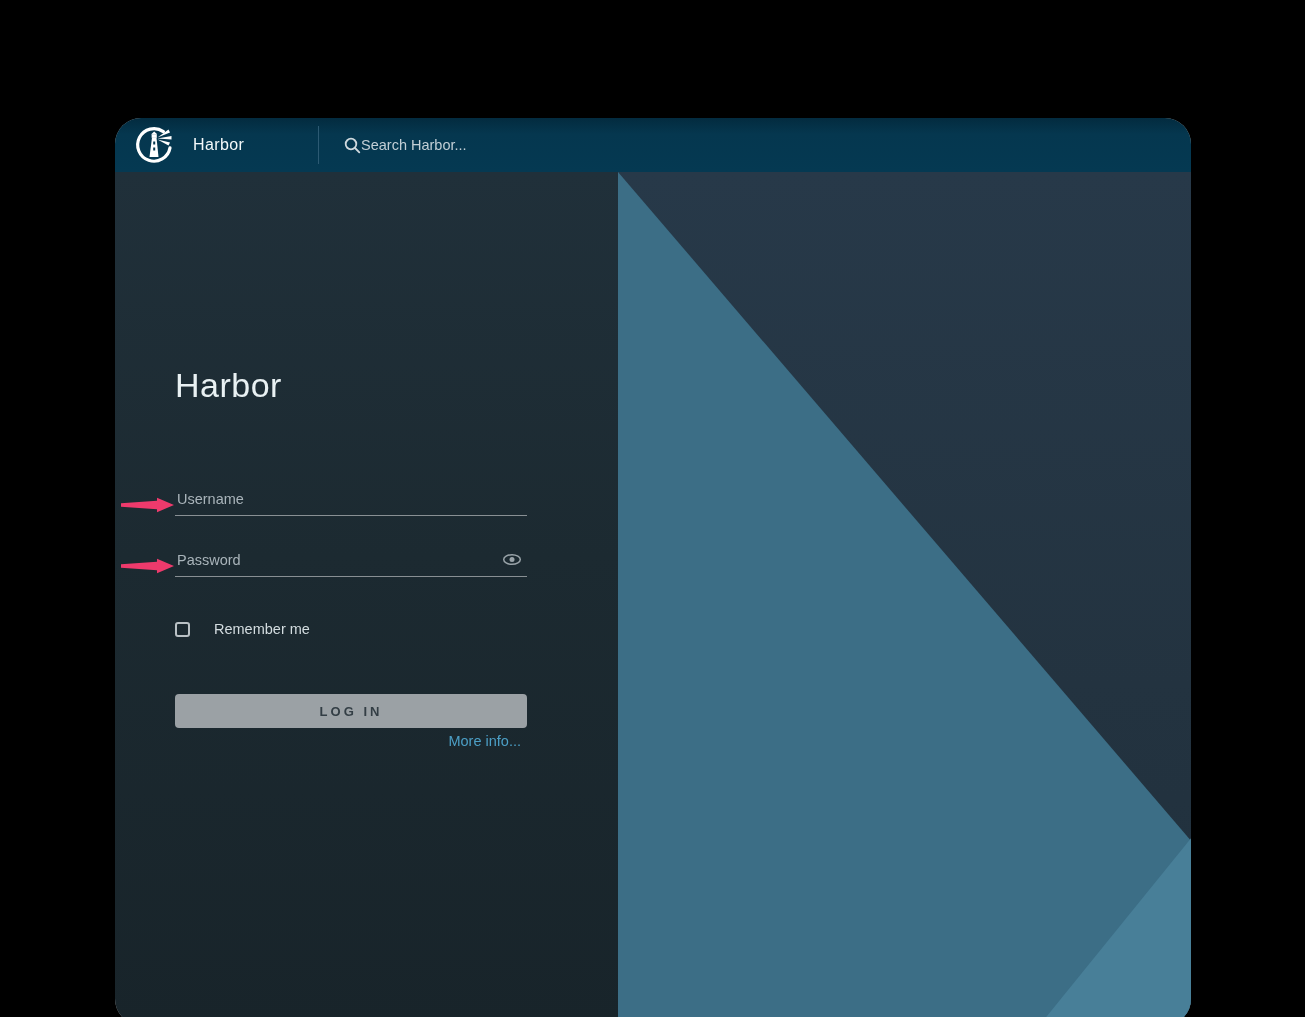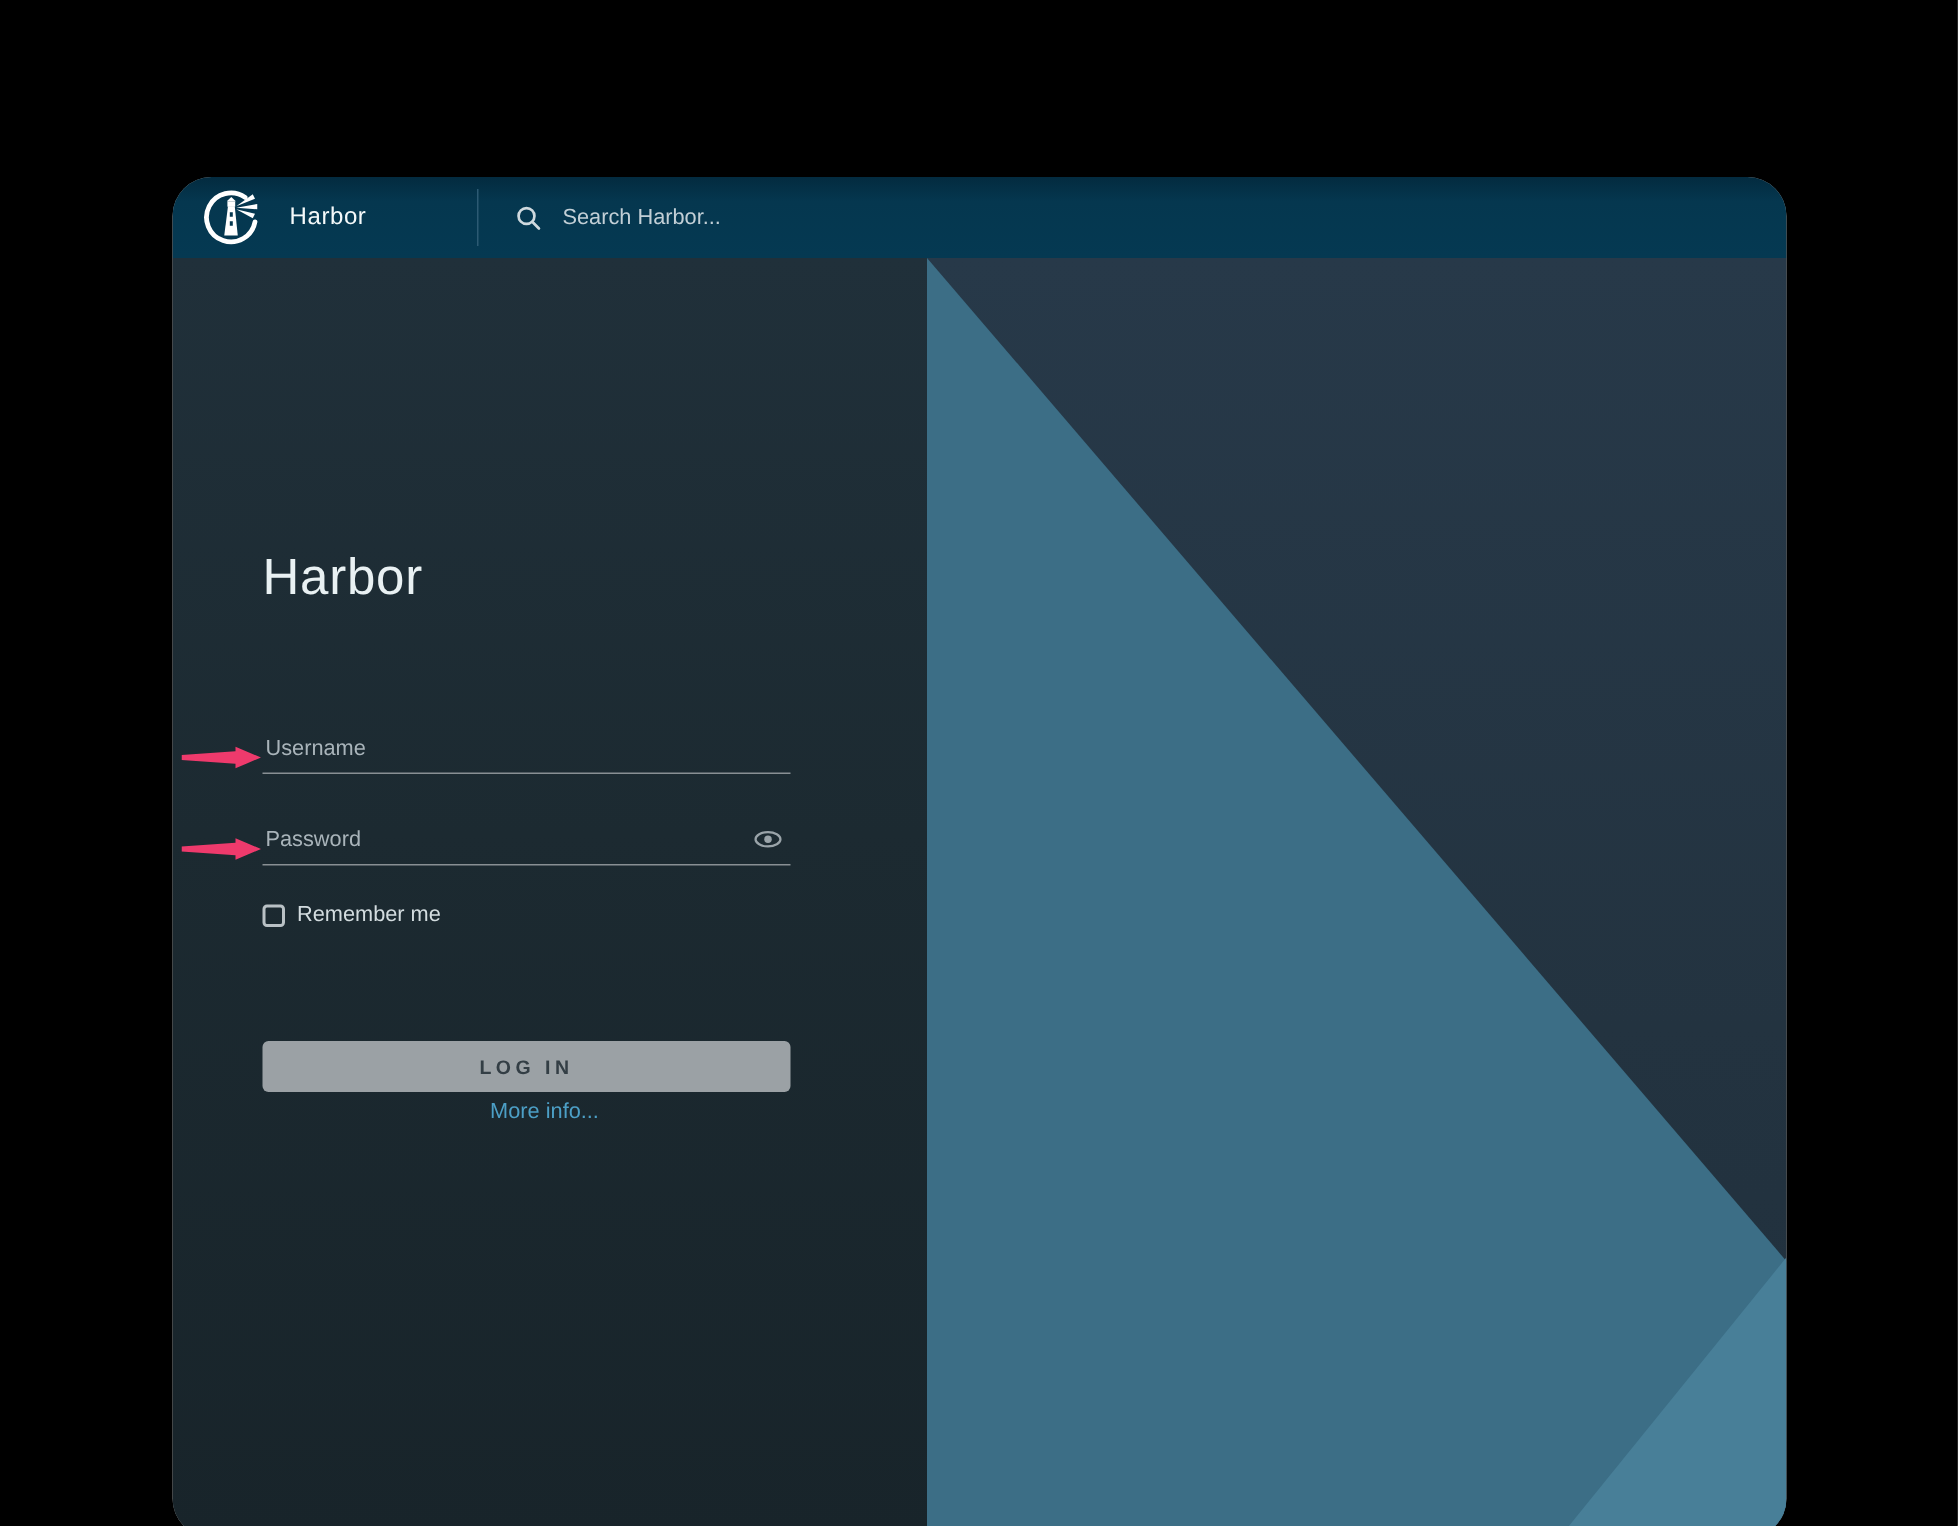--- a/index.html
+++ b/index.html
@@ -27,21 +27,21 @@
     display:flex; align-items:center;
     color:#f4f9fa; font-size:16px; letter-spacing:.4px; font-weight:400;
     cursor:pointer;
   }
   .nav-divider {
     position:absolute; left:203px; top:8px; width:1px; height:38px;
     background:#2c5a73;
   }
   .nav-search {
     position:absolute; left:229px; top:0; height:54px;
-    display:flex; align-items:center; gap:14px;
+    display:flex; align-items:center; gap:0;
   }
   .nav-search svg { flex:0 0 auto; }
   .nav-search input {
     background:transparent; border:none; outline:none;
     color:#e2ebef; font-size:14.5px; width:300px;
     font-family:"Liberation Sans", sans-serif;
   }
   .nav-search input::placeholder { color:#c2cfd6; opacity:1; }
   
   .app-body { flex:1; display:flex; }
@@ -81,41 +81,41 @@
     font-family:"Liberation Sans", sans-serif;
     padding:0 2px 6px 2px;
   }
   .field input::placeholder { color:#a9b4ba; opacity:1; }
   .eye-toggle {
     position:absolute; right:4px; top:3px;
     width:22px; height:16px; cursor:pointer;
     background:none; border:none; padding:0;
   }
   .remember-row {
-    position:absolute; left:60px; top:430px;
-    display:flex; align-items:center; gap:8px; cursor:pointer;
+    position:absolute; left:60px; top:449px;
+    display:flex; align-items:center; gap:24px; cursor:pointer;
   }
   .checkbox {
     width:15px; height:15px;
     border:2px solid #b9c1c5; border-radius:3px;
     background:transparent; display:inline-block;
   }
   .remember-label { color:#d3dcdf; font-size:14.5px; }
   .login-button {
     position:absolute; left:60px; top:502px;
     width:352px; height:34px;
     background:#9ba1a5; border:none; border-radius:4px;
     color:#333e45; font-size:13px; font-weight:bold;
     letter-spacing:3px; cursor:pointer;
     font-family:"Liberation Sans", sans-serif;
     margin-top:20px;
   }
   .more-info {
-    position:absolute; left:72px; top:560px; width:352px;
-    text-align:center;
+    position:absolute; left:54px; top:560px; width:352px;
+    text-align:right;
   }
   .more-info a {
     color:#4c9fc6; font-size:14.5px; text-decoration:none; cursor:pointer;
   }
   
   .annotation-arrow { position:absolute; width:54px; height:16px; z-index:50; }
   .arrow-username { left:121px; top:497px; }
   .arrow-password { left:121px; top:558px; }
 </style>
 </head>

